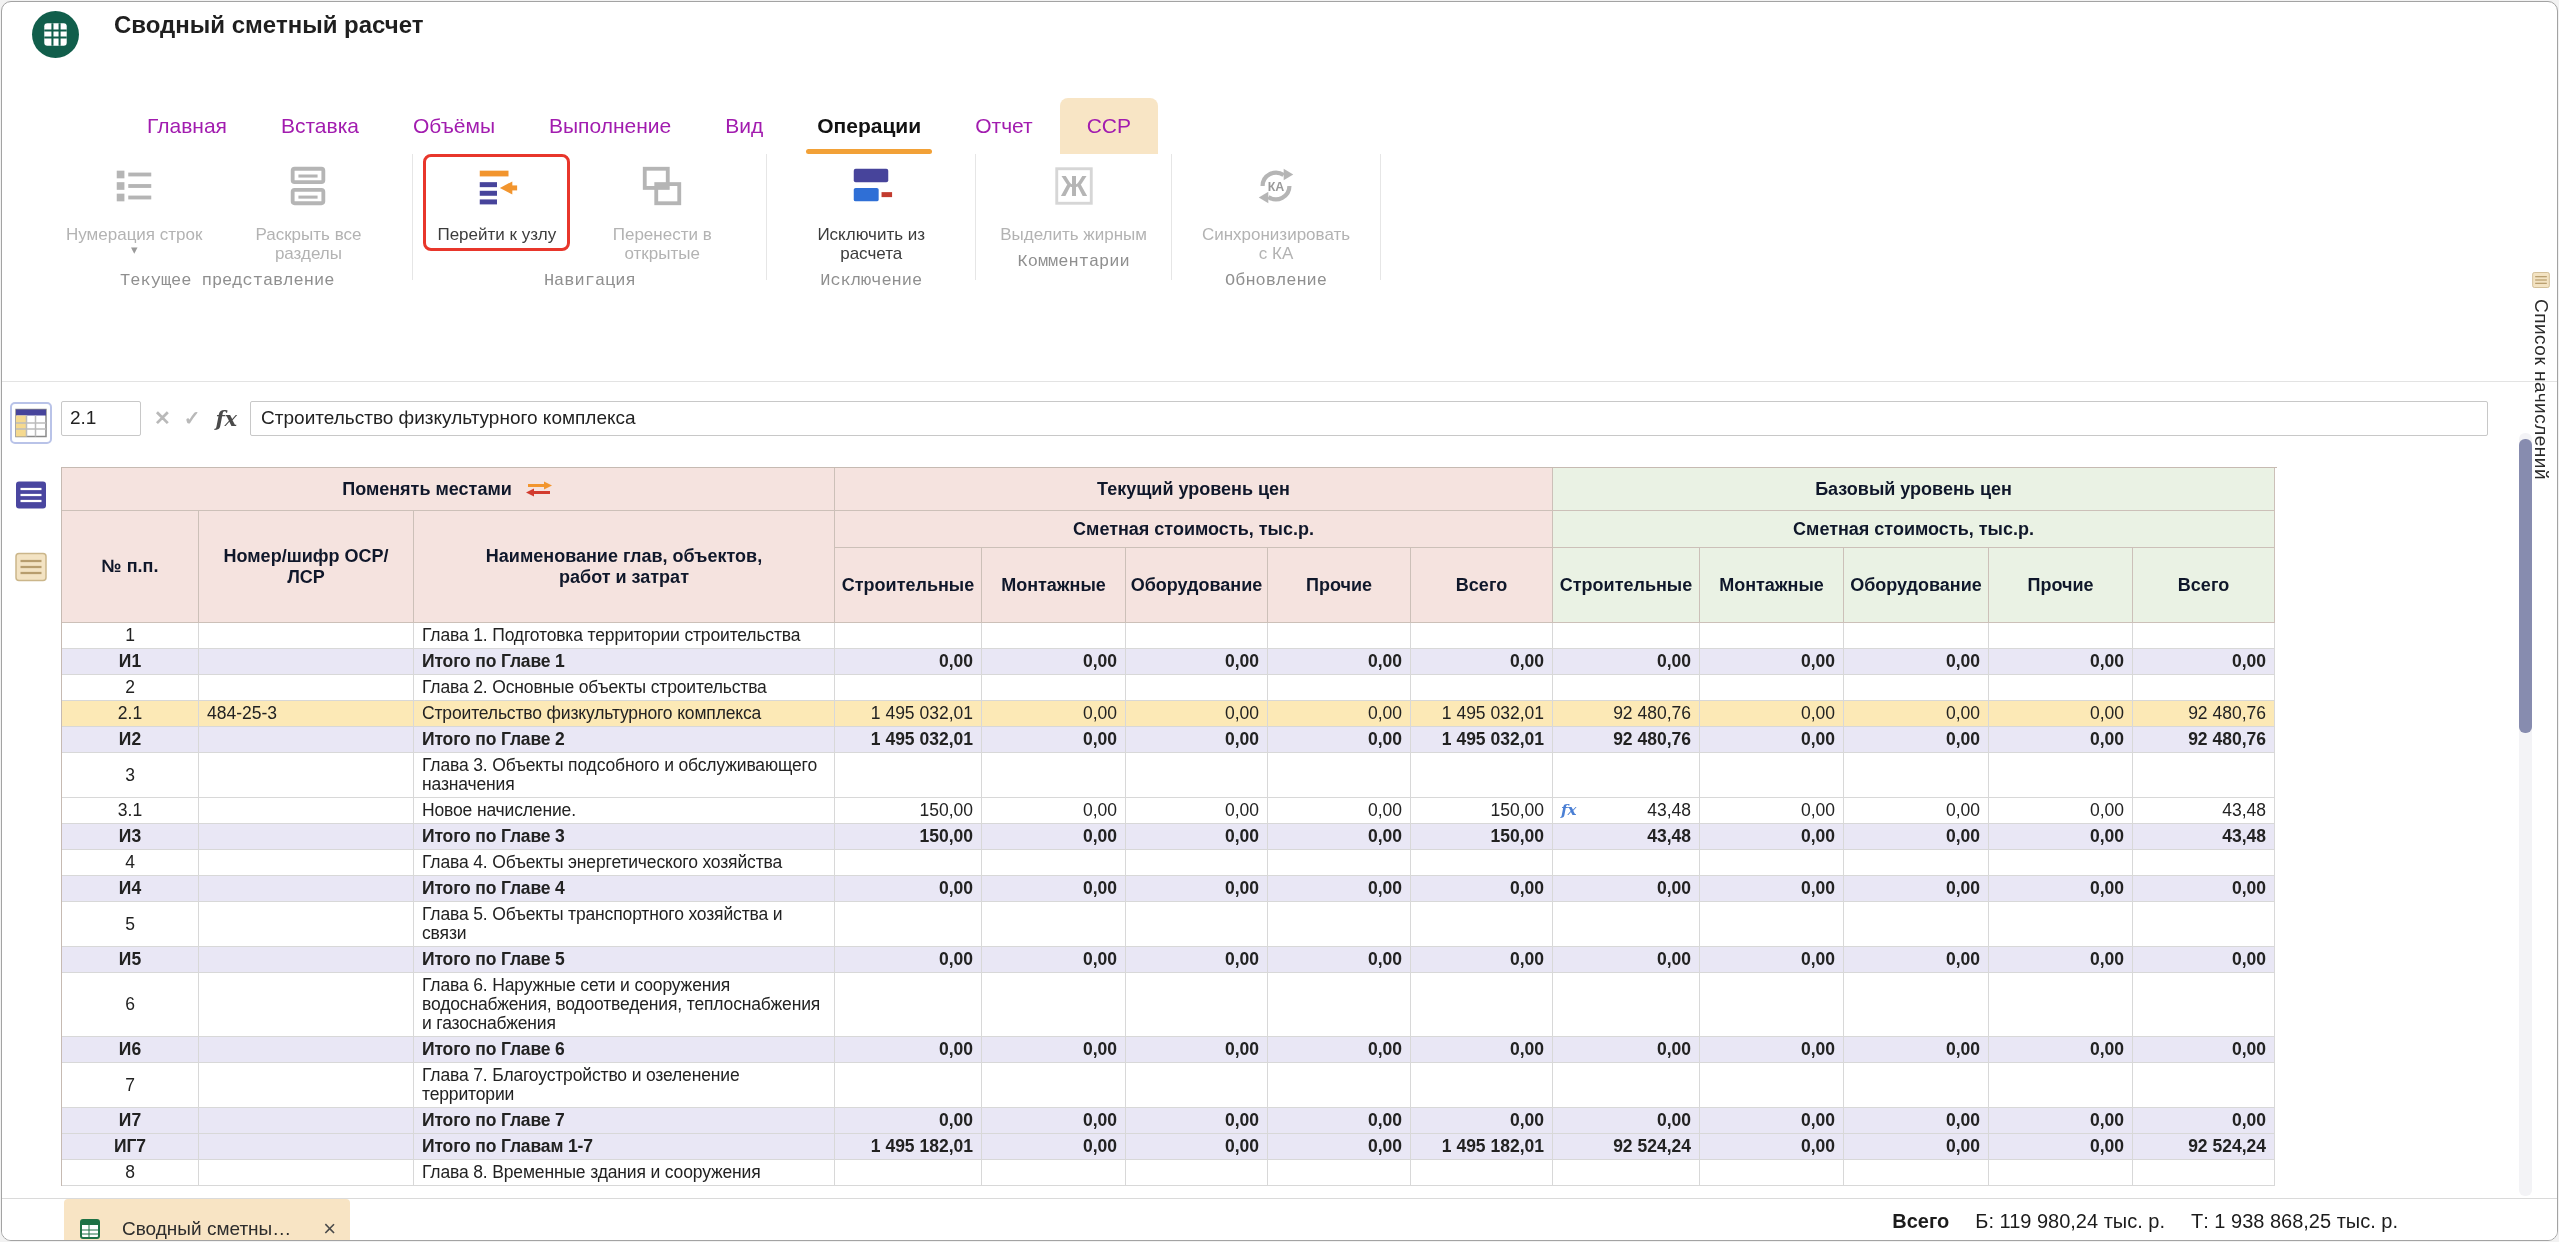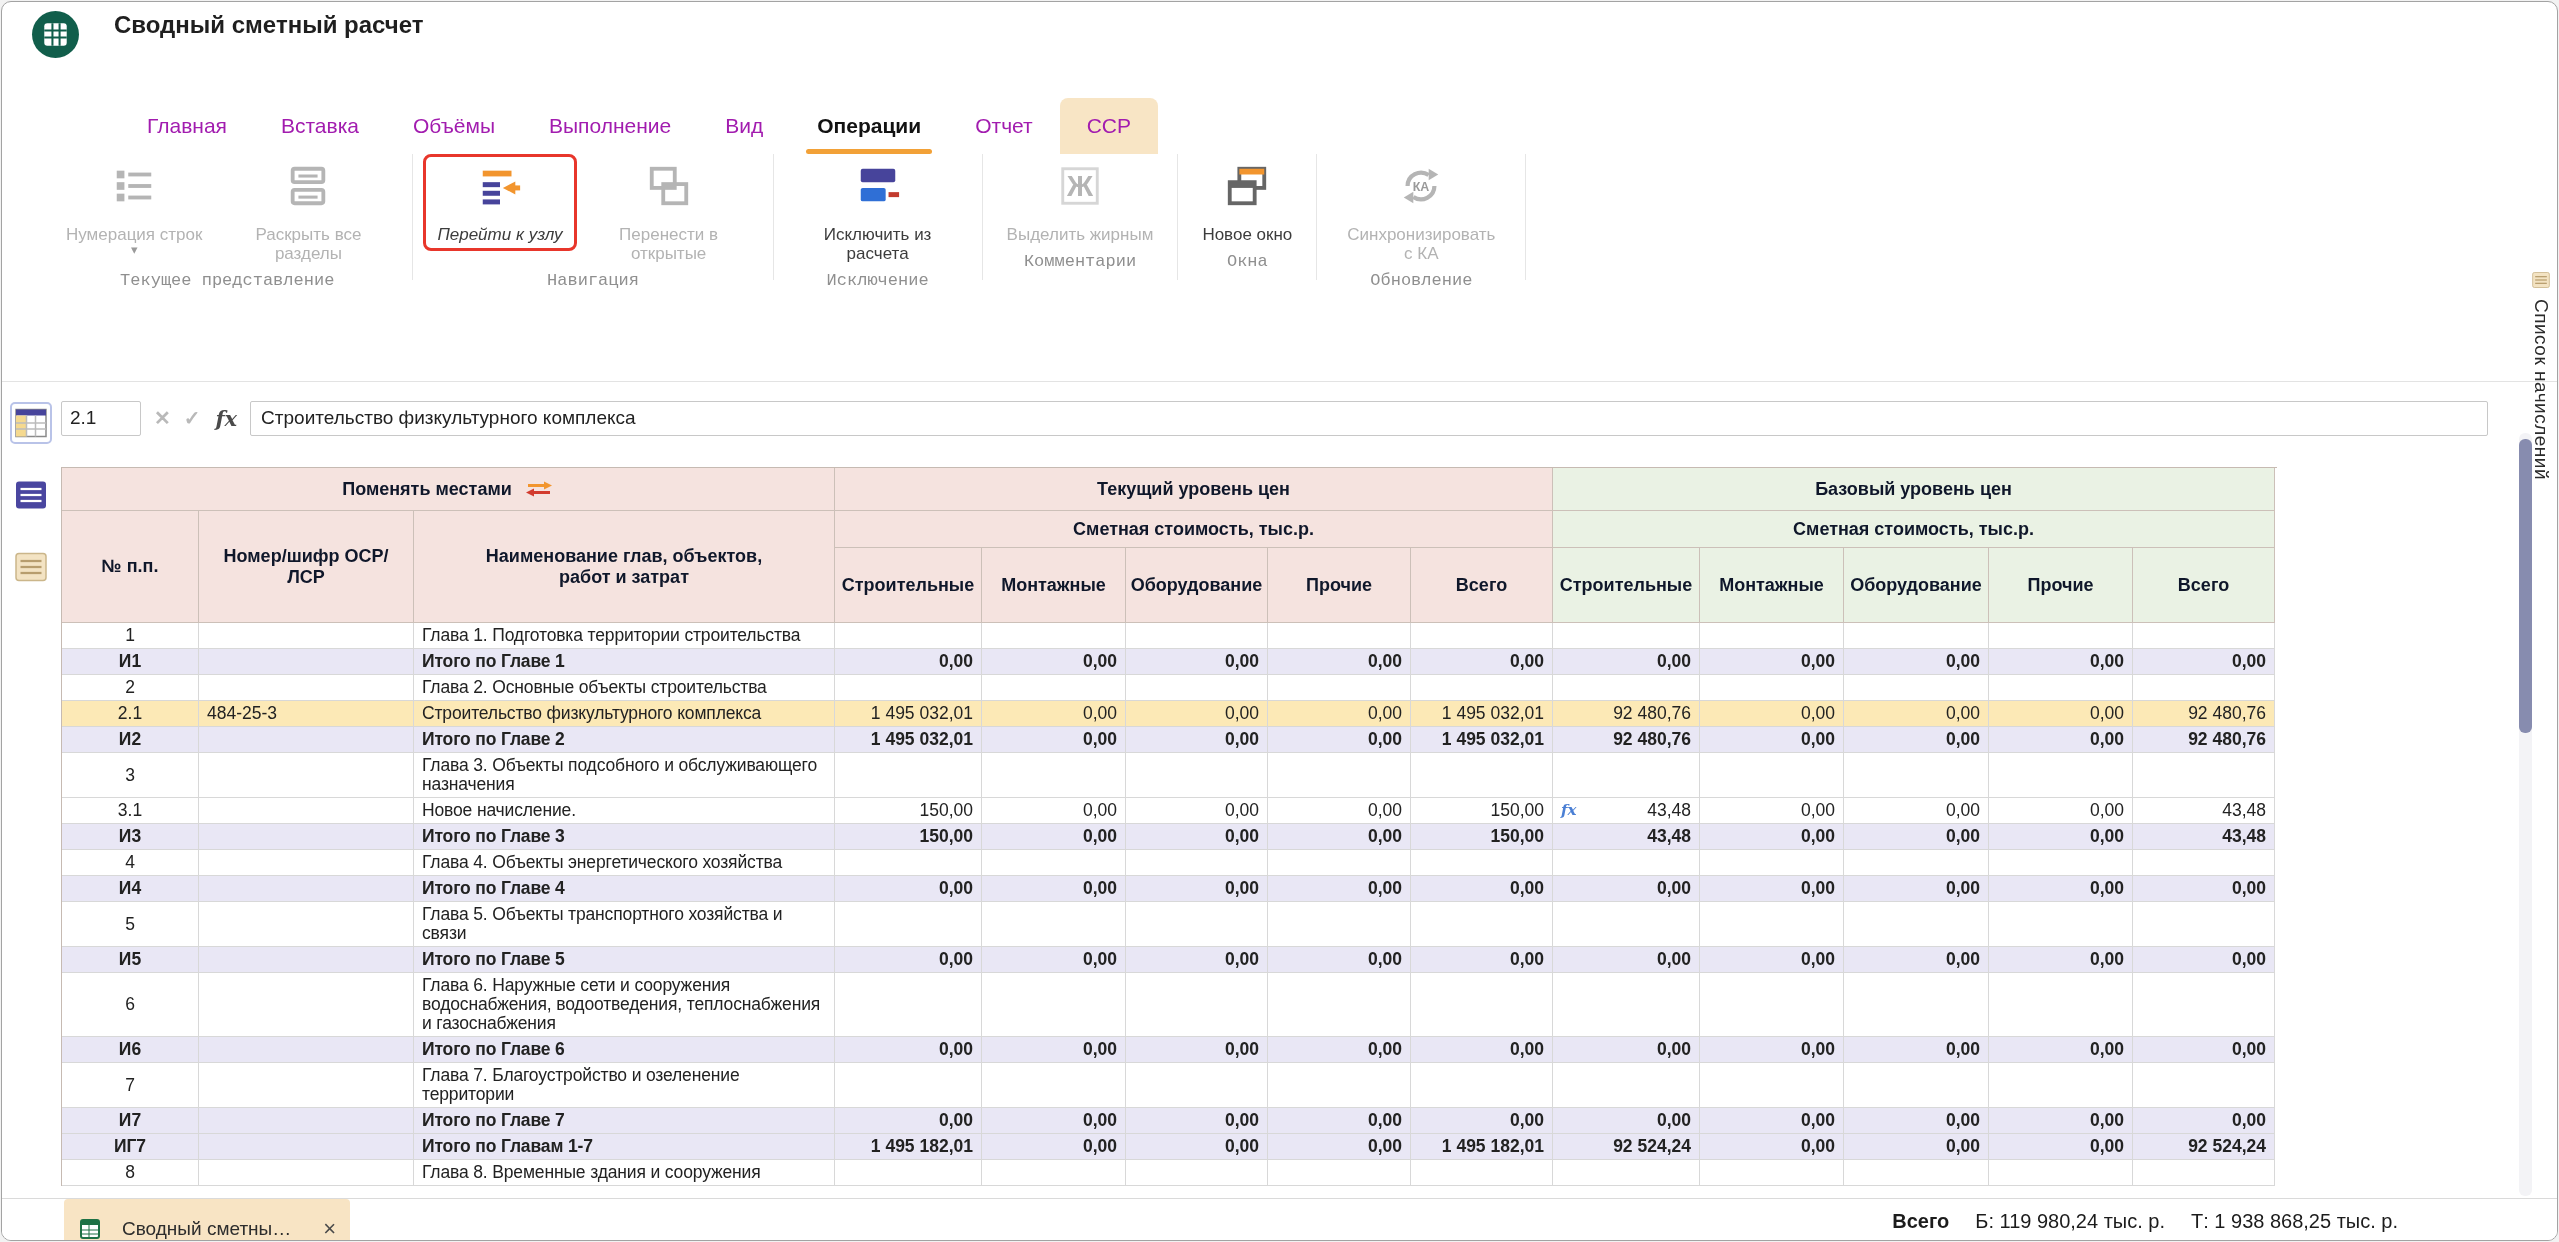--- a/index.html
+++ b/index.html
@@ -15,21 +15,21 @@
   .tab { padding:0 27px; display:flex; align-items:center; font-size:21px; color:#a21caf; position:relative; cursor:default; white-space:nowrap; }
   .tab.active { font-weight:700; color:#121212; }
   .tab.active::after { content:''; position:absolute; left:16px; right:16px; bottom:0; height:5px; background:#f2a137; border-radius:3px; }
   .tab.highlight { background:#f8e5c5; border-radius:8px 8px 0 0; }
 
   
   .ribbon { position:absolute; left:0; top:152px; right:30px; height:132px; display:flex; padding-left:40px; }
   .rgroup { display:flex; flex-direction:column; align-items:center; padding:4px 14px 0; border-right:1px solid #e6e6e6; height:126px; }
   .rbuttons { display:flex; gap:6px; align-items:flex-start; }
   .rbtn { display:flex; flex-direction:column; align-items:center; padding:5px 10px 3px; border-radius:4px; position:relative; }
-  .rbtn.hl { outline:3px solid #e8362b; outline-offset:1px;font-style:italic; }
+  .rbtn.hl { outline:3px solid #e8362b; outline-offset:1px; }
   .ric { width:46px; height:46px; display:block; }
   .ric svg { width:46px; height:46px; display:block; }
   .rlabel { font-size:17px; line-height:19px; text-align:center; color:#3c3c3c; margin-top:16px; max-width:160px; }
   .rbtn.disabled .rlabel { color:#b3b3b3; }
   .caret { font-size:13px; color:#9a9a9a; line-height:12px; }
   .rgroup-label { font-size:17px; color:#8f8f8f; margin-top:5px; white-space:nowrap;font-family:Liberation Mono, monospace; }
   .ribbon-divider { position:absolute; left:0; right:0; top:379px; height:1px; background:#e3e3e3; }
 
   
   .formula-bar { position:absolute; left:59px; top:398px; height:36px; display:flex; align-items:center; }
@@ -204,36 +204,20 @@
                 <text x="12" y="17" font-size="15" font-weight="bold" fill="#b5b5b5" text-anchor="middle" font-family="Liberation Sans, sans-serif">Ж</text>
               </svg>
             </span>
             <div class="rlabel">Выделить жирным</div>
           </div>
         </div>
         <div class="rgroup-label">Комментарии</div>
       </div>
       <div class="rgroup">
         <div class="rbuttons">
-          <div class="rbtn">
-            <span class="ric">
-              <svg viewBox="0 0 24 24">
-                <rect x="8" y="3" width="13" height="10" fill="#fff" stroke="#666" stroke-width="2"></rect>
-                <rect x="8" y="3" width="13" height="3" fill="#f2952e"></rect>
-                <rect x="3" y="10" width="13" height="11" fill="#fff" stroke="#666" stroke-width="2"></rect>
-                <rect x="3" y="10" width="13" height="3" fill="#666"></rect>
-              </svg>
-            </span>
-            <div class="rlabel">Новое окно</div>
-          </div>
-        </div>
-        <div class="rgroup-label">Окна</div>
-      </div>
-      <div class="rgroup">
-        <div class="rbuttons">
           <div class="rbtn disabled">
             <span class="ric">
               <svg viewBox="0 0 24 24">
                 <g fill="none" stroke="#b5b5b5" stroke-width="2.2">
                   <path d="M19 12a7 7 0 0 1-11 5.7"></path>
                   <path d="M5 12A7 7 0 0 1 16 6.3"></path>
                 </g>
                 <g fill="#b5b5b5">
                   <polygon points="16,3 16,9 21,6"></polygon>
                   <polygon points="8,21 8,15 3,18"></polygon>

